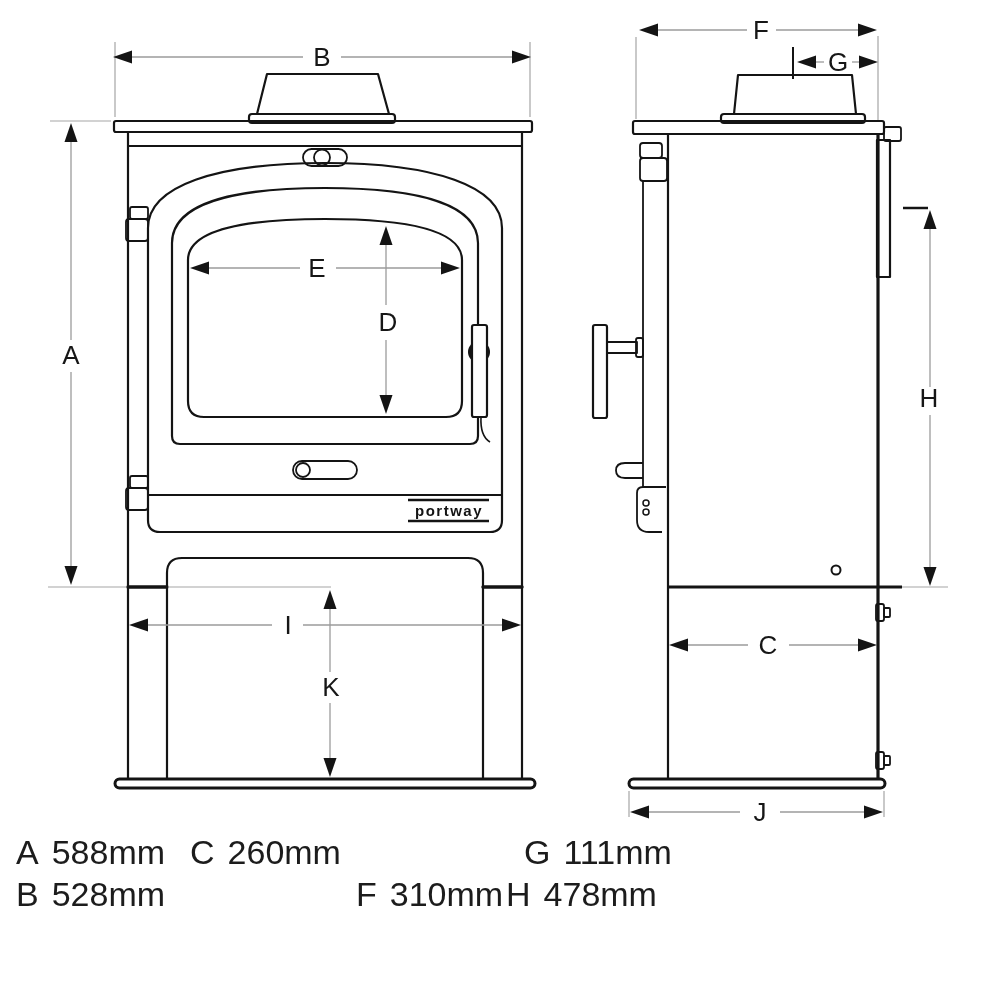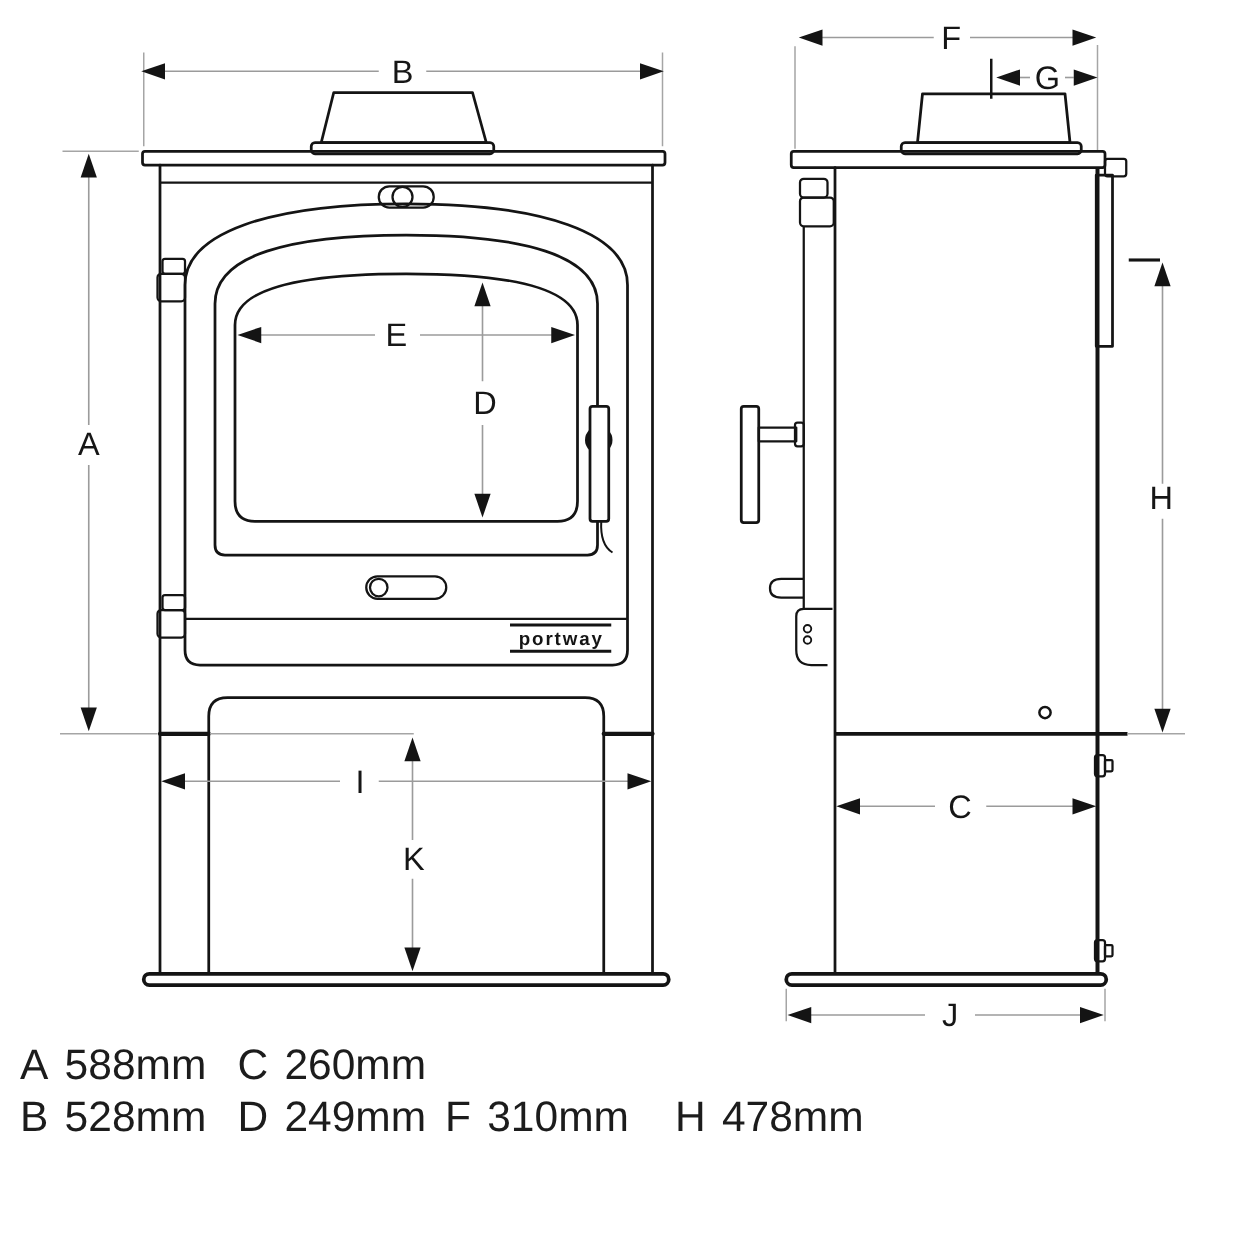--- a/index.html
+++ b/index.html
@@ -222,21 +222,21 @@
       <path class="ah" d="M930,586 L923.5,567 L936.5,567 Z"></path>
       <text class="dlabel" x="929" y="407" text-anchor="middle">H</text>
     </g>
   </g>
 </svg>
 
 <div class="legend">
   <div class="lrow" style="top:833px">
     <div class="litem" style="left:16px"><span class="lk">A</span><span class="lv">588mm</span></div>
     <div class="litem" style="left:190px"><span class="lk">C</span><span class="lv">260mm</span></div>
+    <div class="litem" style="left:524px"><span class="lk">G</span><span class="lv">111mm</span></div>
   </div>
   <div class="lrow" style="top:875px">
     <div class="litem" style="left:16px"><span class="lk">B</span><span class="lv">528mm</span></div>
-    <div class="litem" style="left:190px"><span class="lk">D</span><span class="lv">249mm</span></div>
     <div class="litem" style="left:356px"><span class="lk">F</span><span class="lv">310mm</span></div>
-    <div class="litem" style="left:540px"><span class="lk">H</span><span class="lv">478mm</span></div>
+    <div class="litem" style="left:506px"><span class="lk">H</span><span class="lv">478mm</span></div>
   </div>
 </div>
 </div>
 
 </body></html>

